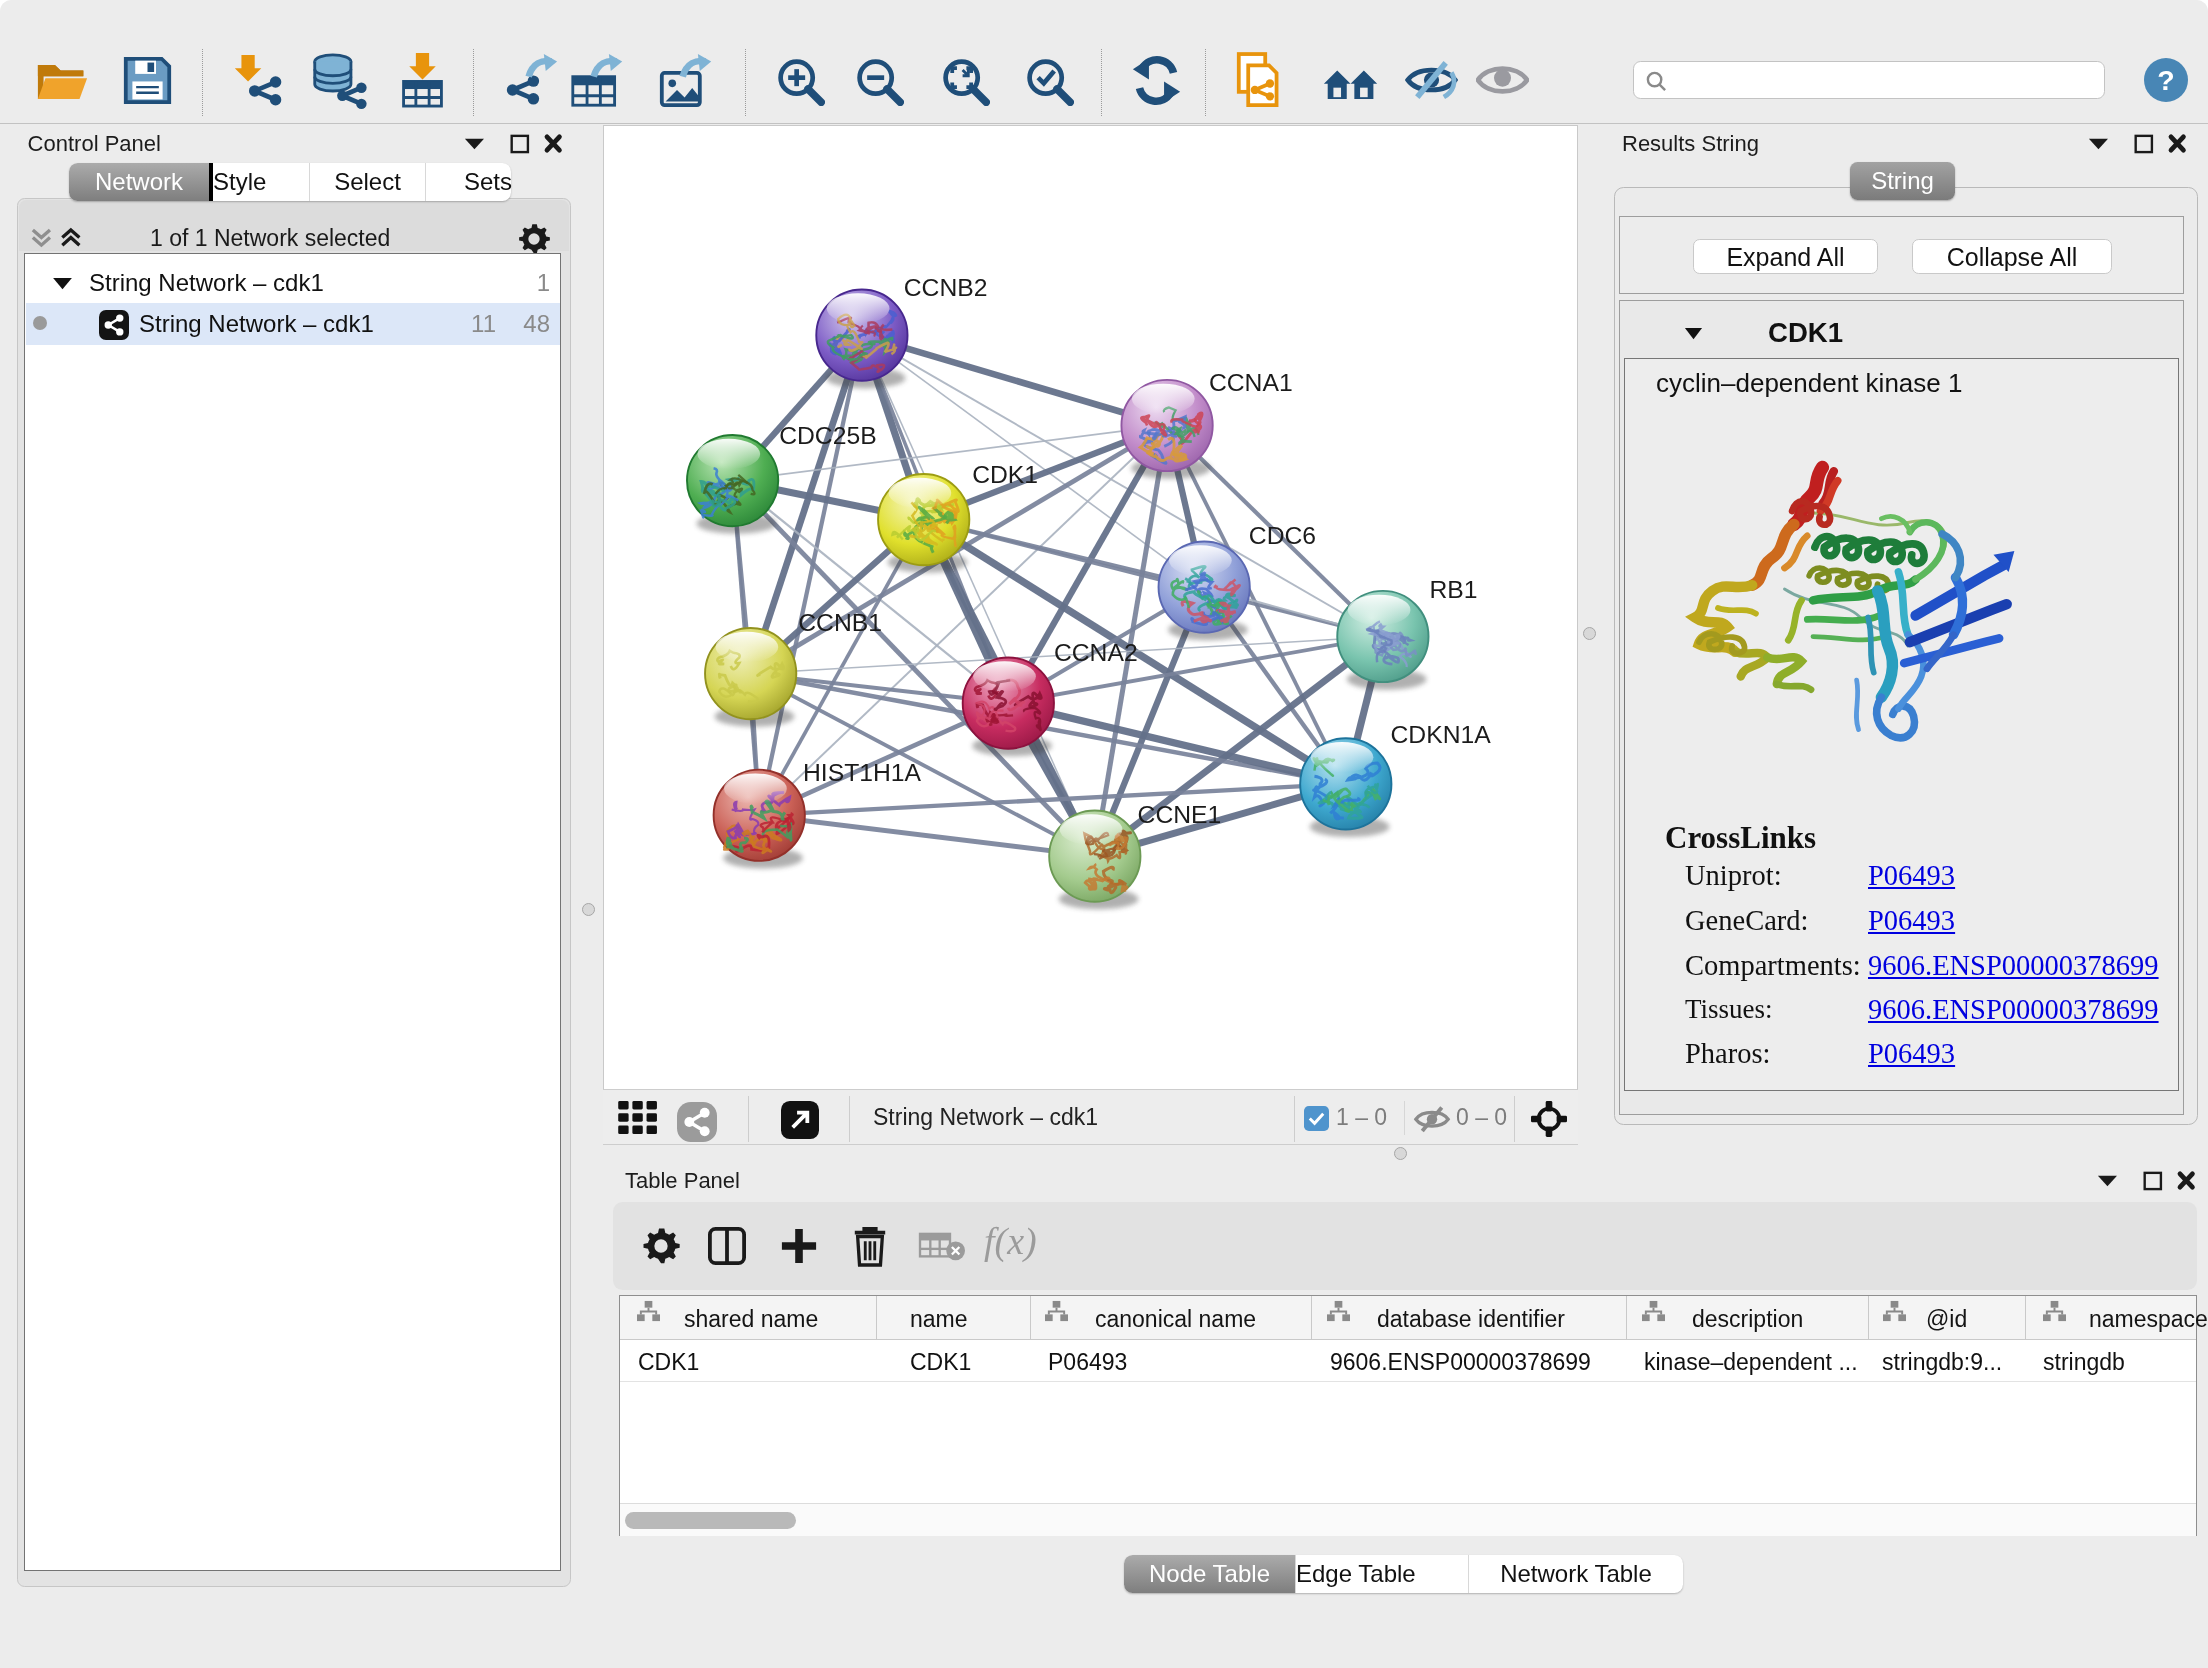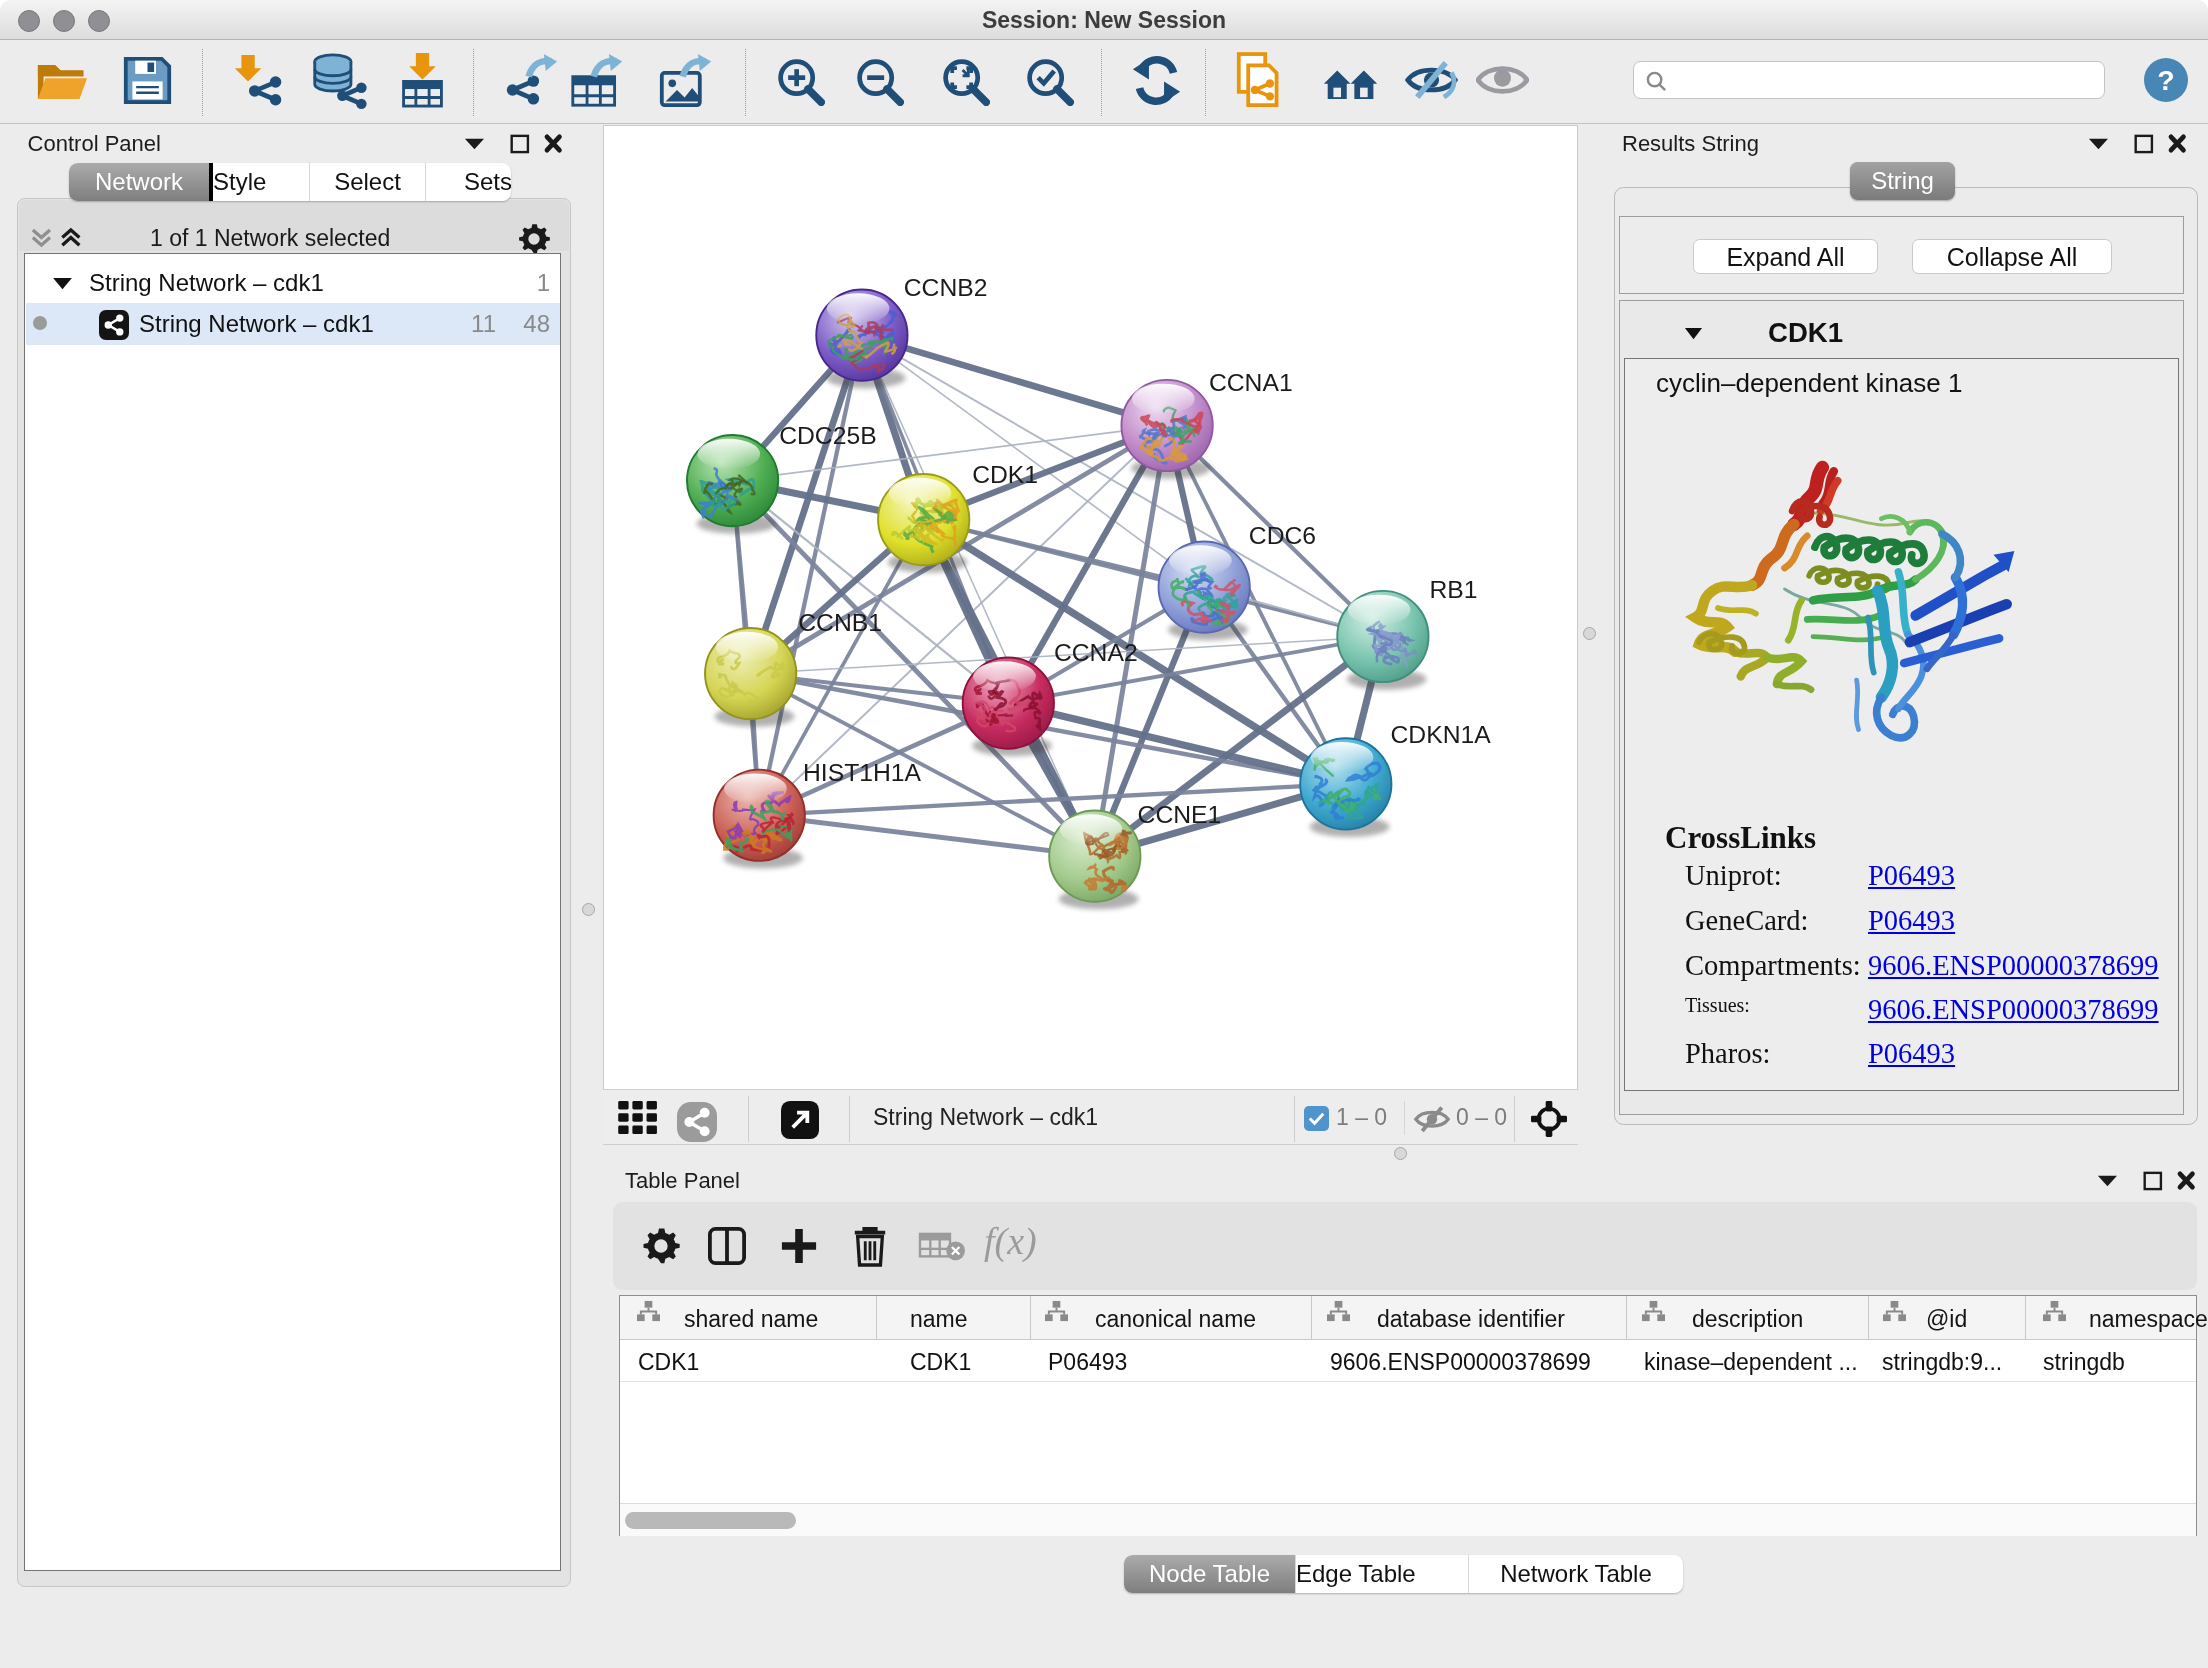--- a/index.html
+++ b/index.html
@@ -1,26 +1,20 @@
 <!DOCTYPE html>
 <html style="font-size:15px"><head><meta charset="utf-8">
 <style>
 *{margin:0;padding:0;box-sizing:border-box}
 body{font-family:"Liberation Sans",sans-serif;background:#ffffff}
 #win{position:relative;width:2208px;height:1668px;background:#ececec;overflow:hidden;border-radius:11.4px 11.4px 0 0}
 </style></head>
 <body>
 <div id="win">
 
-<div style="position:absolute;left:0;top:0;width:2208px;height:40px;background:linear-gradient(#f4f4f4,#dcdcdc);border-bottom:1px solid #b4b4b4;border-radius:11.4px 11.4px 0 0">
- <div style="position:absolute;left:18px;top:9.5px;width:22px;height:22px;border-radius:50%;background:#8f8f94;border:1px solid #77777c"></div>
- <div style="position:absolute;left:53px;top:9.5px;width:22px;height:22px;border-radius:50%;background:#8f8f94;border:1px solid #77777c"></div>
- <div style="position:absolute;left:88px;top:9.5px;width:22px;height:22px;border-radius:50%;background:#8f8f94;border:1px solid #77777c"></div>
- <div style="position:absolute;left:0;top:6.7px;width:100%;text-align:center;font-size:23px;font-weight:600;color:#3c3c3c">Session: New Session</div>
-</div>
 
 <div style="position:absolute;left:0;top:41px;width:2208px;height:83px;background:#ececec;border-bottom:1px solid #c2c2c2">
 <svg style="position:absolute;left:36px;top:16px" width="53" height="48" viewBox="0 0 56 50">
         <path d="M2 8 L20 8 L26 14 L50 14 L50 20 L2 20 Z" fill="#b06e08"></path>
         <path d="M2 8 L2 44 L8 44 L8 20 L50 20 L50 14 L26 14 L20 8 Z" fill="#c07a0a"></path>
         <path d="M10 22 L54 22 L46 44 L2 44 Z" fill="#f0a32b"></path>
       </svg>
       <svg style="position:absolute;left:122px;top:14.3px" width="51" height="51" viewBox="0 0 54 54">
         <path d="M4 4 L42 4 L50 12 L50 50 L4 50 Z" fill="#6b9cc3" stroke="#1f4e79" stroke-width="4"></path>
         <rect x="14" y="6" width="22" height="14" fill="#ffffff"></rect>
@@ -624,21 +618,21 @@
           <path d="M286 82 C302 90 312 108 300 128" fill="none" stroke="#3f86c4" stroke-width="8" stroke-linecap="round" stroke-opacity="1.0"></path>
           <path d="M298 188 C290 204 278 212 270 224" fill="none" stroke="#3566c9" stroke-width="7" stroke-linecap="round" stroke-opacity="1.0"></path>
         </svg></div>
  <div style="position:absolute;left:58px;top:695px;font-family:'Liberation Serif',serif;font-size:31px;font-weight:bold;color:#111">CrossLinks</div>
  <div style="position:absolute;left:78px;top:735px;font-family:'Liberation Serif',serif;font-size:28.5px;color:#111">Uniprot:</div>
       <div style="position:absolute;left:261px;top:735px;font-family:'Liberation Serif',serif;font-size:28.5px"><span style="color:#0000e0;text-decoration:underline">P06493</span></div>
  <div style="position:absolute;left:78px;top:780px;font-family:'Liberation Serif',serif;font-size:28.5px;color:#111">GeneCard:</div>
       <div style="position:absolute;left:261px;top:780px;font-family:'Liberation Serif',serif;font-size:28.5px"><span style="color:#0000e0;text-decoration:underline">P06493</span></div>
  <div style="position:absolute;left:78px;top:825px;font-family:'Liberation Serif',serif;font-size:28.5px;color:#111">Compartments:</div>
       <div style="position:absolute;left:261px;top:825px;font-family:'Liberation Serif',serif;font-size:28.5px"><span style="color:#0000e0;text-decoration:underline">9606.ENSP00000378699</span></div>
- <div style="position:absolute;left:78px;top:869px;font-family:'Liberation Serif',serif;font-size:20px;color:#111">Tissues:</div>
+ <div style="position:absolute;left:78px;top:869px;font-family:'Liberation Serif',serif;font-size:27px;color:#111">Tissues:</div>
       <div style="position:absolute;left:261px;top:869px;font-family:'Liberation Serif',serif;font-size:28.5px"><span style="color:#0000e0;text-decoration:underline">9606.ENSP00000378699</span></div>
  <div style="position:absolute;left:78px;top:913px;font-family:'Liberation Serif',serif;font-size:28.5px;color:#111">Pharos:</div>
       <div style="position:absolute;left:261px;top:913px;font-family:'Liberation Serif',serif;font-size:28.5px"><span style="color:#0000e0;text-decoration:underline">P06493</span></div>
 </div>
 
 <div style="position:absolute;left:580px;top:1160px;width:1628px;height:440px;background:#ececec">
  <div style="position:absolute;left:45px;top:7.6px;font-size:22px;color:#1c1c1c">Table Panel</div>
  <svg style="position:absolute;left:1516px;top:9.5px" width="105" height="21" viewBox="0 0 110 22">
         <path d="M2 6 L22 6 L12 17 Z" fill="#1a1a1a"></path>
         <rect x="51" y="3" width="17" height="17" fill="none" stroke="#1a1a1a" stroke-width="2.5"></rect>

